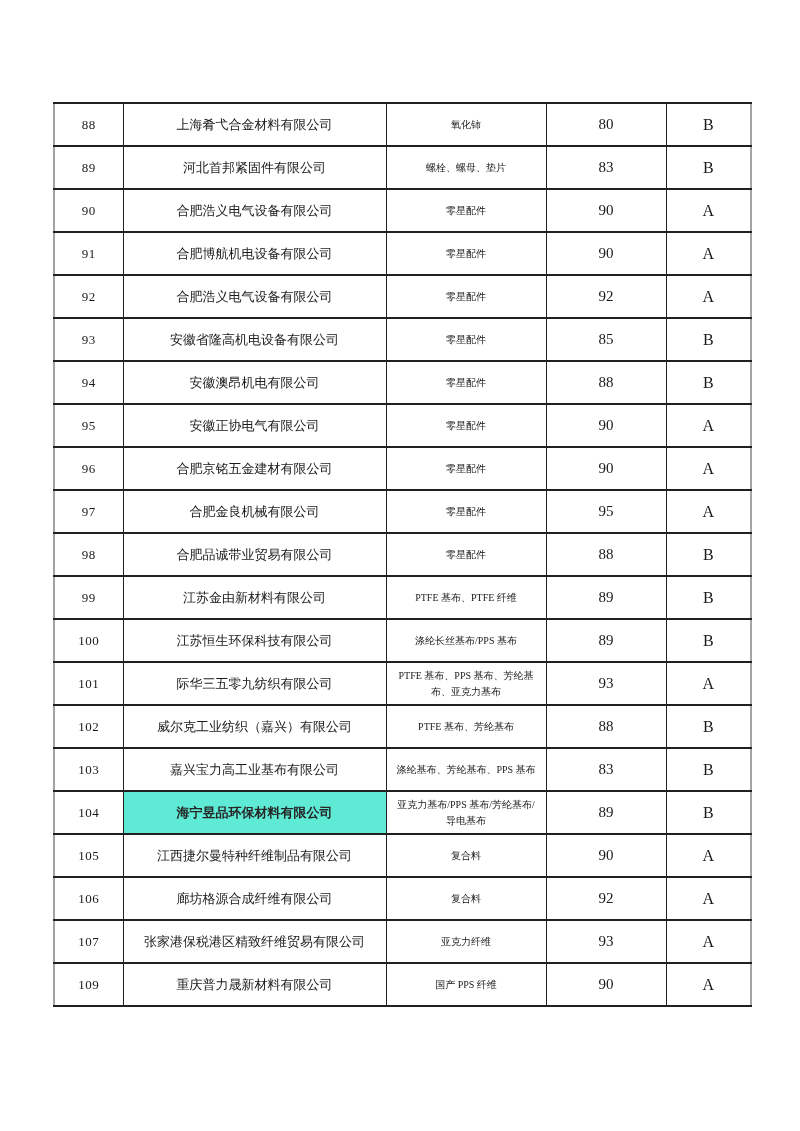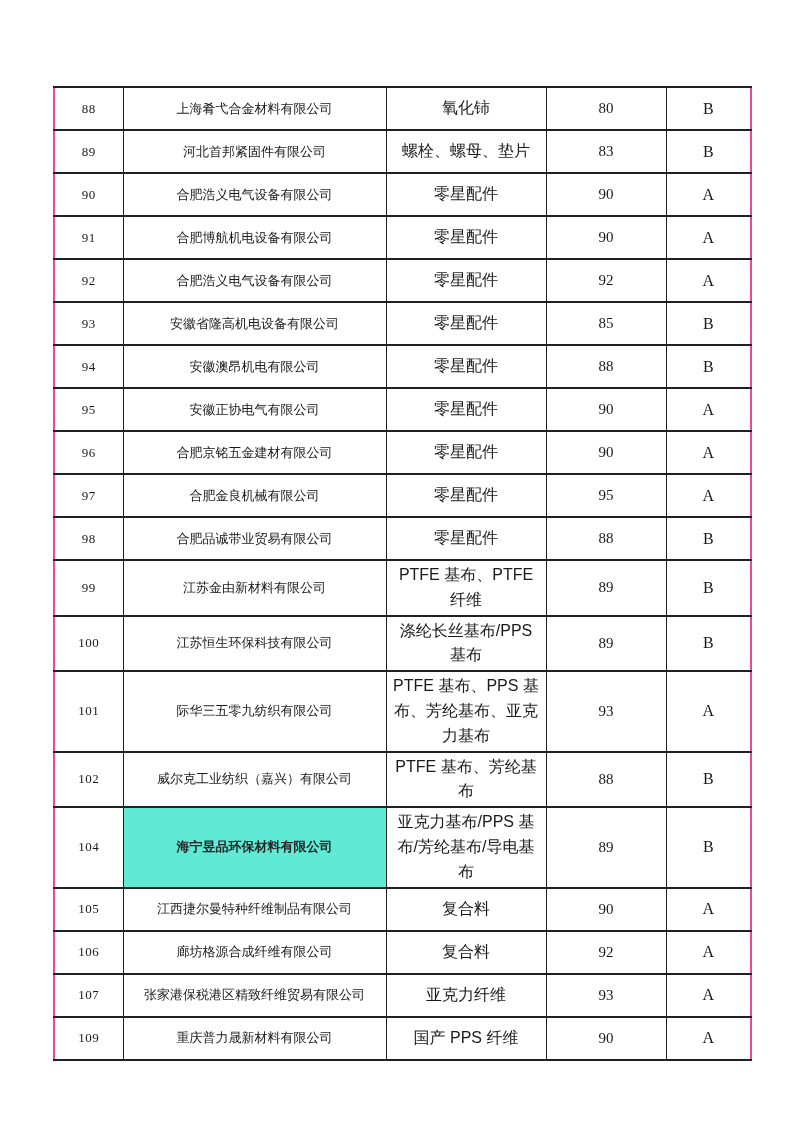--- a/index.html
+++ b/index.html
@@ -12,25 +12,25 @@
     width: 800px;
     height: 1131px;
     background: #ffffff;
     overflow: hidden;
     font-family: "Liberation Serif", "DejaVu Serif", serif;
     color: #1a1a1a;
   }
   table.rating-table {
     position: absolute;
     left: 53px;
-    top: 86px;
+    top: 102px;
     width: 697px;
     border-collapse: collapse;
     table-layout: fixed;
-    border: 2px solid #ec4899;
+    border: 2px solid #a3a3a3;
   }
   table.rating-table td {
     border-left: 1px solid #202020;
     border-right: 1px solid #202020;
     border-top: 2px solid #202020;
     border-bottom: 2px solid #202020;
     text-align: center;
     vertical-align: middle;
     padding: 2px 6px;
     overflow: hidden;
@@ -39,23 +39,23 @@
   td.c-no {
     font-size: 13px;
     letter-spacing: 0.5px;
   }
   td.c-company {
     font-size: 13px;
     font-family: "Liberation Sans", "DejaVu Sans", sans-serif;
     margin-top: 20px;
   }
   td.c-product {
-    font-size: 16px;
+    font-size: 10px;
     line-height: 1.55;
-    font-family: Liberation Sans, sans-serif;
+    font-family: Liberation Serif, serif;
   }
   td.c-score {
     font-size: 15px;
   }
   td.c-grade {
     font-size: 16px;
   }
   tr.hl td.c-company {
     font-weight: bold;
   }
@@ -171,20 +171,27 @@
           <td class="c-score">93</td>
           <td class="c-grade">A</td>
         </tr>
         <tr>
           <td class="c-no">102</td>
           <td class="c-company">威尔克工业纺织（嘉兴）有限公司</td>
           <td class="c-product">PTFE 基布、芳纶基布</td>
           <td class="c-score">88</td>
           <td class="c-grade">B</td>
         </tr>
+        <tr>
+          <td class="c-no">103</td>
+          <td class="c-company">嘉兴宝力高工业基布有限公司</td>
+          <td class="c-product">涤纶基布、芳纶基布、PPS 基布</td>
+          <td class="c-score">83</td>
+          <td class="c-grade">B</td>
+        </tr>
         <tr class="hl">
           <td class="c-no">104</td>
           <td class="c-company" style="background: #5eead4; color: rgb(38, 38, 38);">海宁昱品环保材料有限公司</td>
           <td class="c-product">亚克力基布/PPS 基布/芳纶基布/导电基布</td>
           <td class="c-score">89</td>
           <td class="c-grade">B</td>
         </tr>
         <tr>
           <td class="c-no">105</td>
           <td class="c-company">江西捷尔曼特种纤维制品有限公司</td>

